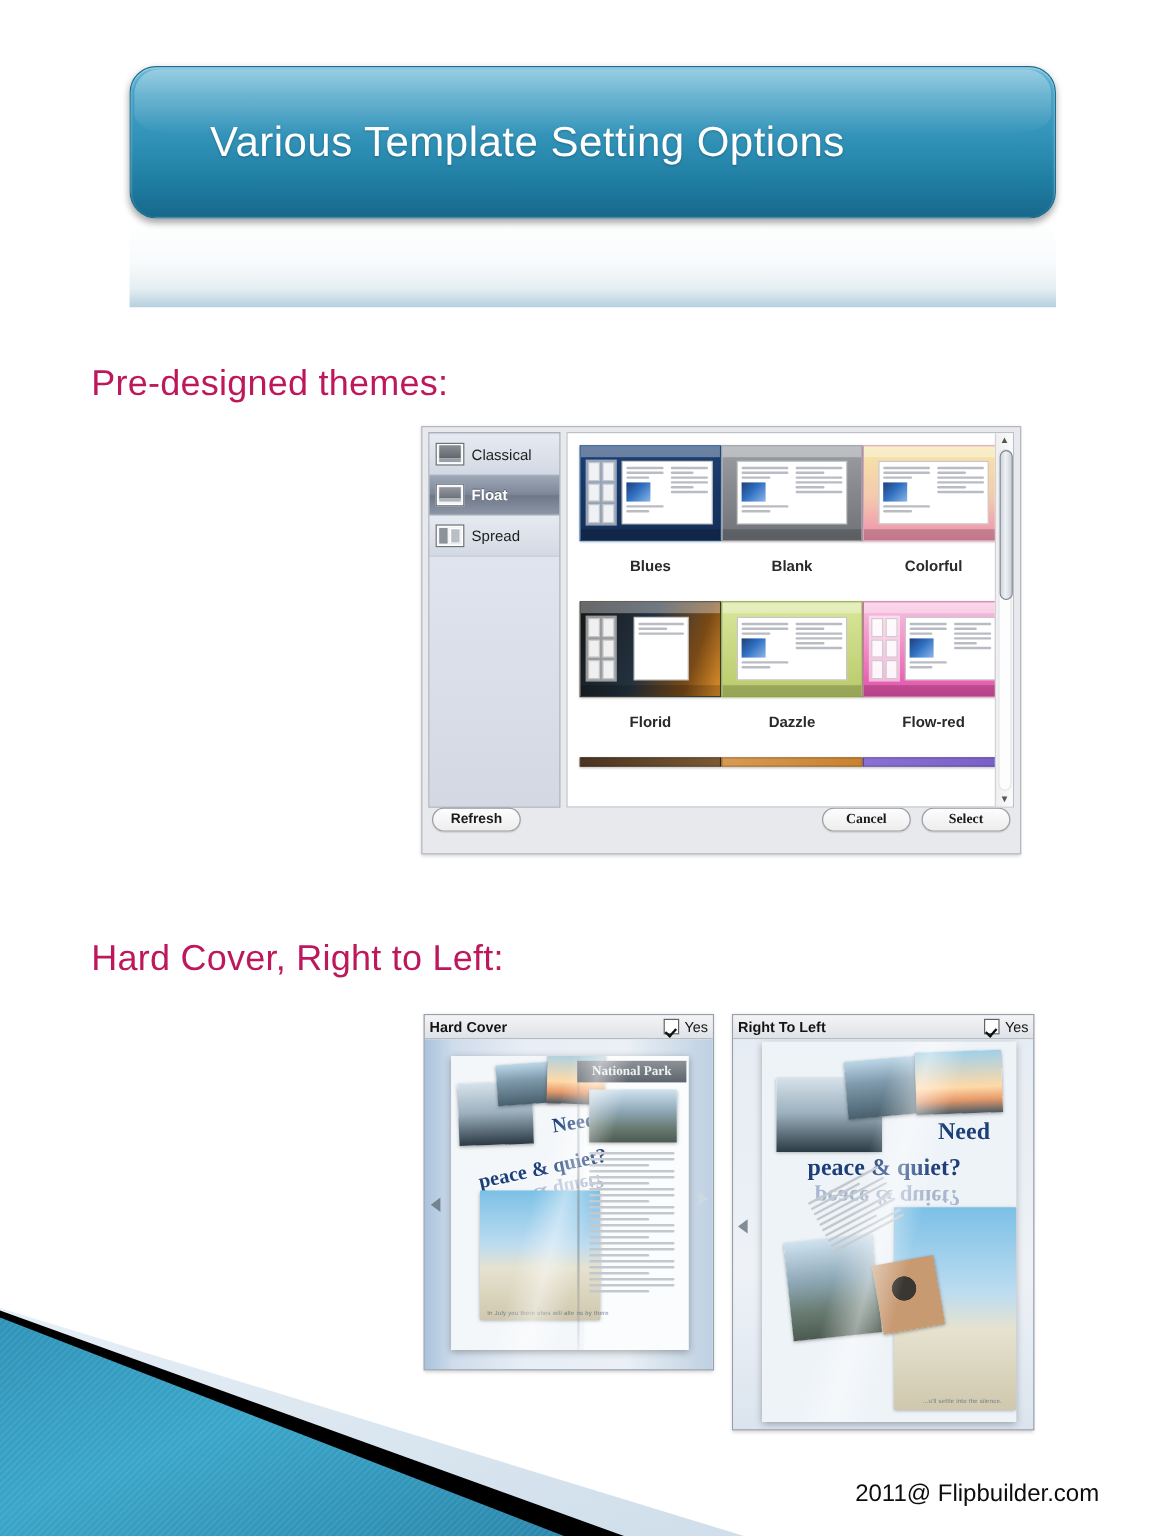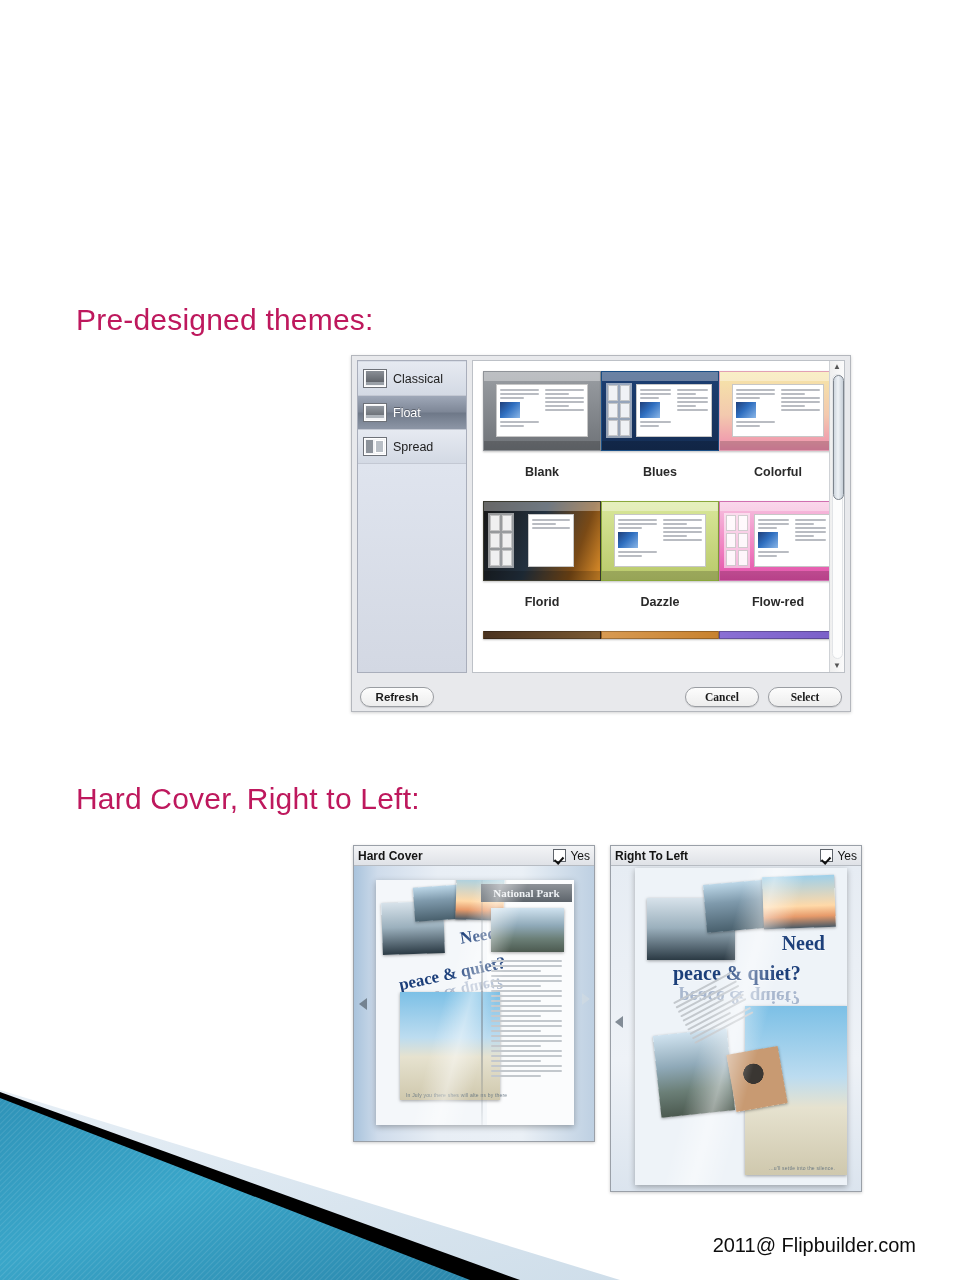--- a/index.html
+++ b/index.html
@@ -69,21 +69,21 @@
   }
   .theme-cat {
     display: flex; align-items: center; gap: 6px;
     height: 34px; padding-left: 5px;
     font-size: 12.5px; color: #1d1d1d;
     background: linear-gradient(to bottom,#e6eaf1,#d3d9e4);
     border-bottom: 1px solid #c3c8d3;
   }
   .theme-cat.selected {
     background: linear-gradient(to bottom,#9fa8b8 0%, #7e8797 48%, #6e7888 52%, #8d96a6 100%);
-    color: #ffffff; font-weight: normal;
+    color: #ffffff; font-weight: bold;
     text-shadow: 0 -1px 0 rgba(0,0,0,0.35);
   }
   .cat-icon {
     width: 24px; height: 19px; flex: 0 0 auto;
     border: 1px solid #6d7178; background: #f3f4f6;
     position: relative; box-shadow: inset 0 0 0 1px #fff;
   }
   .cat-icon.classical::before{
     content:""; position:absolute; left:2px; top:1px; right:2px; height:11px;
     background: linear-gradient(to bottom,#8a8f96,#62666c);
@@ -165,21 +165,21 @@
   .sb-arrow { font-size: 8px; color: #555; line-height: 8px; }
   .sb-track { flex: 1; width: 11px; margin: 3px 0; position: relative; background: #fdfdfd;
               border: 1px solid #e2e4e7; border-radius: 6px; }
   .sb-thumb {
     position: absolute; top: 0; left: 0; width: 11px; height: 44%;
     border-radius: 6px;
     background: linear-gradient(to right,#cfd6de,#eef2f6 45%,#c6ced7);
     border: 1px solid #7d848d;
   }
 
-  .dialog-footer { height: 34px; display: flex; align-items: flex-end; padding: 0 3px; }
+  .dialog-footer { height: 34px; display: flex; align-items: flex-start; padding: 0 3px; }
   .btn {
     height: 20px; min-width: 74px; padding: 0 10px;
     border: 1px solid #9a9da2; border-radius: 10px;
     background: linear-gradient(to bottom,#fdfdfd,#ededed);
     font-size: 11.5px; color: #1a1a1a; font-weight: bold;
     display: flex; align-items: center; justify-content: center;
     box-shadow: 0 1px 1px rgba(0,0,0,0.12);
   }
   .footer-right { margin-left: auto; display: flex; gap: 9px; font-family: Liberation Serif, serif; }
 
@@ -281,20 +281,26 @@
   .footer-text {
     position: absolute; right: 44px; top: 1234px;
     font-size: 20px; color: #0d0d0d; white-space: nowrap;
   }
 </style>
 </head>
 <body>
 
 <div class="slide">
 
+  <div class="banner-wrap">
+    <div class="banner">
+      <div class="banner-title">Various Template Setting Options</div>
+    </div>
+    <div class="banner-reflection"></div>
+  </div>
 
   <div class="section-heading" id="heading-themes">Pre-designed themes:</div>
 
   <div class="theme-dialog">
     <div class="dialog-body">
 
       <div class="theme-sidebar">
         <div class="theme-cat">
           <span class="cat-icon classical"></span>
           <span>Classical</span>
@@ -307,20 +313,54 @@
           <span class="cat-icon spread"></span>
           <span>Spread</span>
         </div>
         <div class="sidebar-filler"></div>
       </div>
 
       <div class="theme-grid-wrap">
         <div class="theme-grid">
 
           <div class="theme-cell">
+            <div class="thumb" id="thumb-1" style="background: linear-gradient(rgb(28, 63, 115), rgb(21, 46, 85)); border-color: rgb(27, 79, 134);">
+              <div class="tb-bar"></div>
+              <div class="tb-left">
+                  <i></i>
+                  <i></i>
+                  <i></i>
+                  <i></i>
+                  <i></i>
+                  <i></i>
+                </div>
+              <div class="tb-page" style="left:34px;right:6px">
+                <div class="half">
+                    <div class="ln"></div>
+                    <div class="ln"></div>
+                    <div class="ln sh"></div>
+                    <div class="img"></div>
+                    <div class="ln"></div>
+                    <div class="ln sh"></div>
+                  </div>
+                <div class="half">
+                    <div class="ln"></div>
+                    <div class="ln sh"></div>
+                    <div class="ln"></div>
+                    <div class="ln"></div>
+                    <div class="ln sh"></div>
+                    <div class="ln"></div>
+                  </div>
+              </div>
+              <div class="tb-foot"></div>
+            </div>
+            <div class="theme-label">Blues</div>
+          </div>
+
+          <div class="theme-cell">
             <div class="thumb" id="thumb-0" style="background: linear-gradient(rgb(154, 158, 163), rgb(111, 115, 120)); border-color: rgb(143, 147, 152);">
               <div class="tb-bar"></div>
               <div class="tb-page" style="left:12px;right:12px">
                 <div class="half">
                     <div class="ln"></div>
                     <div class="ln"></div>
                     <div class="ln sh"></div>
                     <div class="img"></div>
                     <div class="ln"></div>
                     <div class="ln sh"></div>
@@ -330,54 +370,20 @@
                     <div class="ln sh"></div>
                     <div class="ln"></div>
                     <div class="ln"></div>
                     <div class="ln sh"></div>
                     <div class="ln"></div>
                   </div>
               </div>
               <div class="tb-foot"></div>
             </div>
             <div class="theme-label">Blank</div>
-          </div>
-
-          <div class="theme-cell">
-            <div class="thumb" id="thumb-1" style="background: linear-gradient(rgb(28, 63, 115), rgb(21, 46, 85)); border-color: rgb(27, 79, 134);">
-              <div class="tb-bar"></div>
-              <div class="tb-left">
-                  <i></i>
-                  <i></i>
-                  <i></i>
-                  <i></i>
-                  <i></i>
-                  <i></i>
-                </div>
-              <div class="tb-page" style="left:34px;right:6px">
-                <div class="half">
-                    <div class="ln"></div>
-                    <div class="ln"></div>
-                    <div class="ln sh"></div>
-                    <div class="img"></div>
-                    <div class="ln"></div>
-                    <div class="ln sh"></div>
-                  </div>
-                <div class="half">
-                    <div class="ln"></div>
-                    <div class="ln sh"></div>
-                    <div class="ln"></div>
-                    <div class="ln"></div>
-                    <div class="ln sh"></div>
-                    <div class="ln"></div>
-                  </div>
-              </div>
-              <div class="tb-foot"></div>
-            </div>
-            <div class="theme-label">Blues</div>
           </div>
 
           <div class="theme-cell">
             <div class="thumb" id="thumb-2" style="background: linear-gradient(rgb(246, 230, 168) 0%, rgb(243, 201, 174) 55%, rgb(239, 143, 174) 100%); border-color: rgb(226, 160, 180);">
               <div class="tb-bar"></div>
               <div class="tb-page" style="left:12px;right:12px">
                 <div class="half">
                     <div class="ln"></div>
                     <div class="ln"></div>
                     <div class="ln sh"></div>

